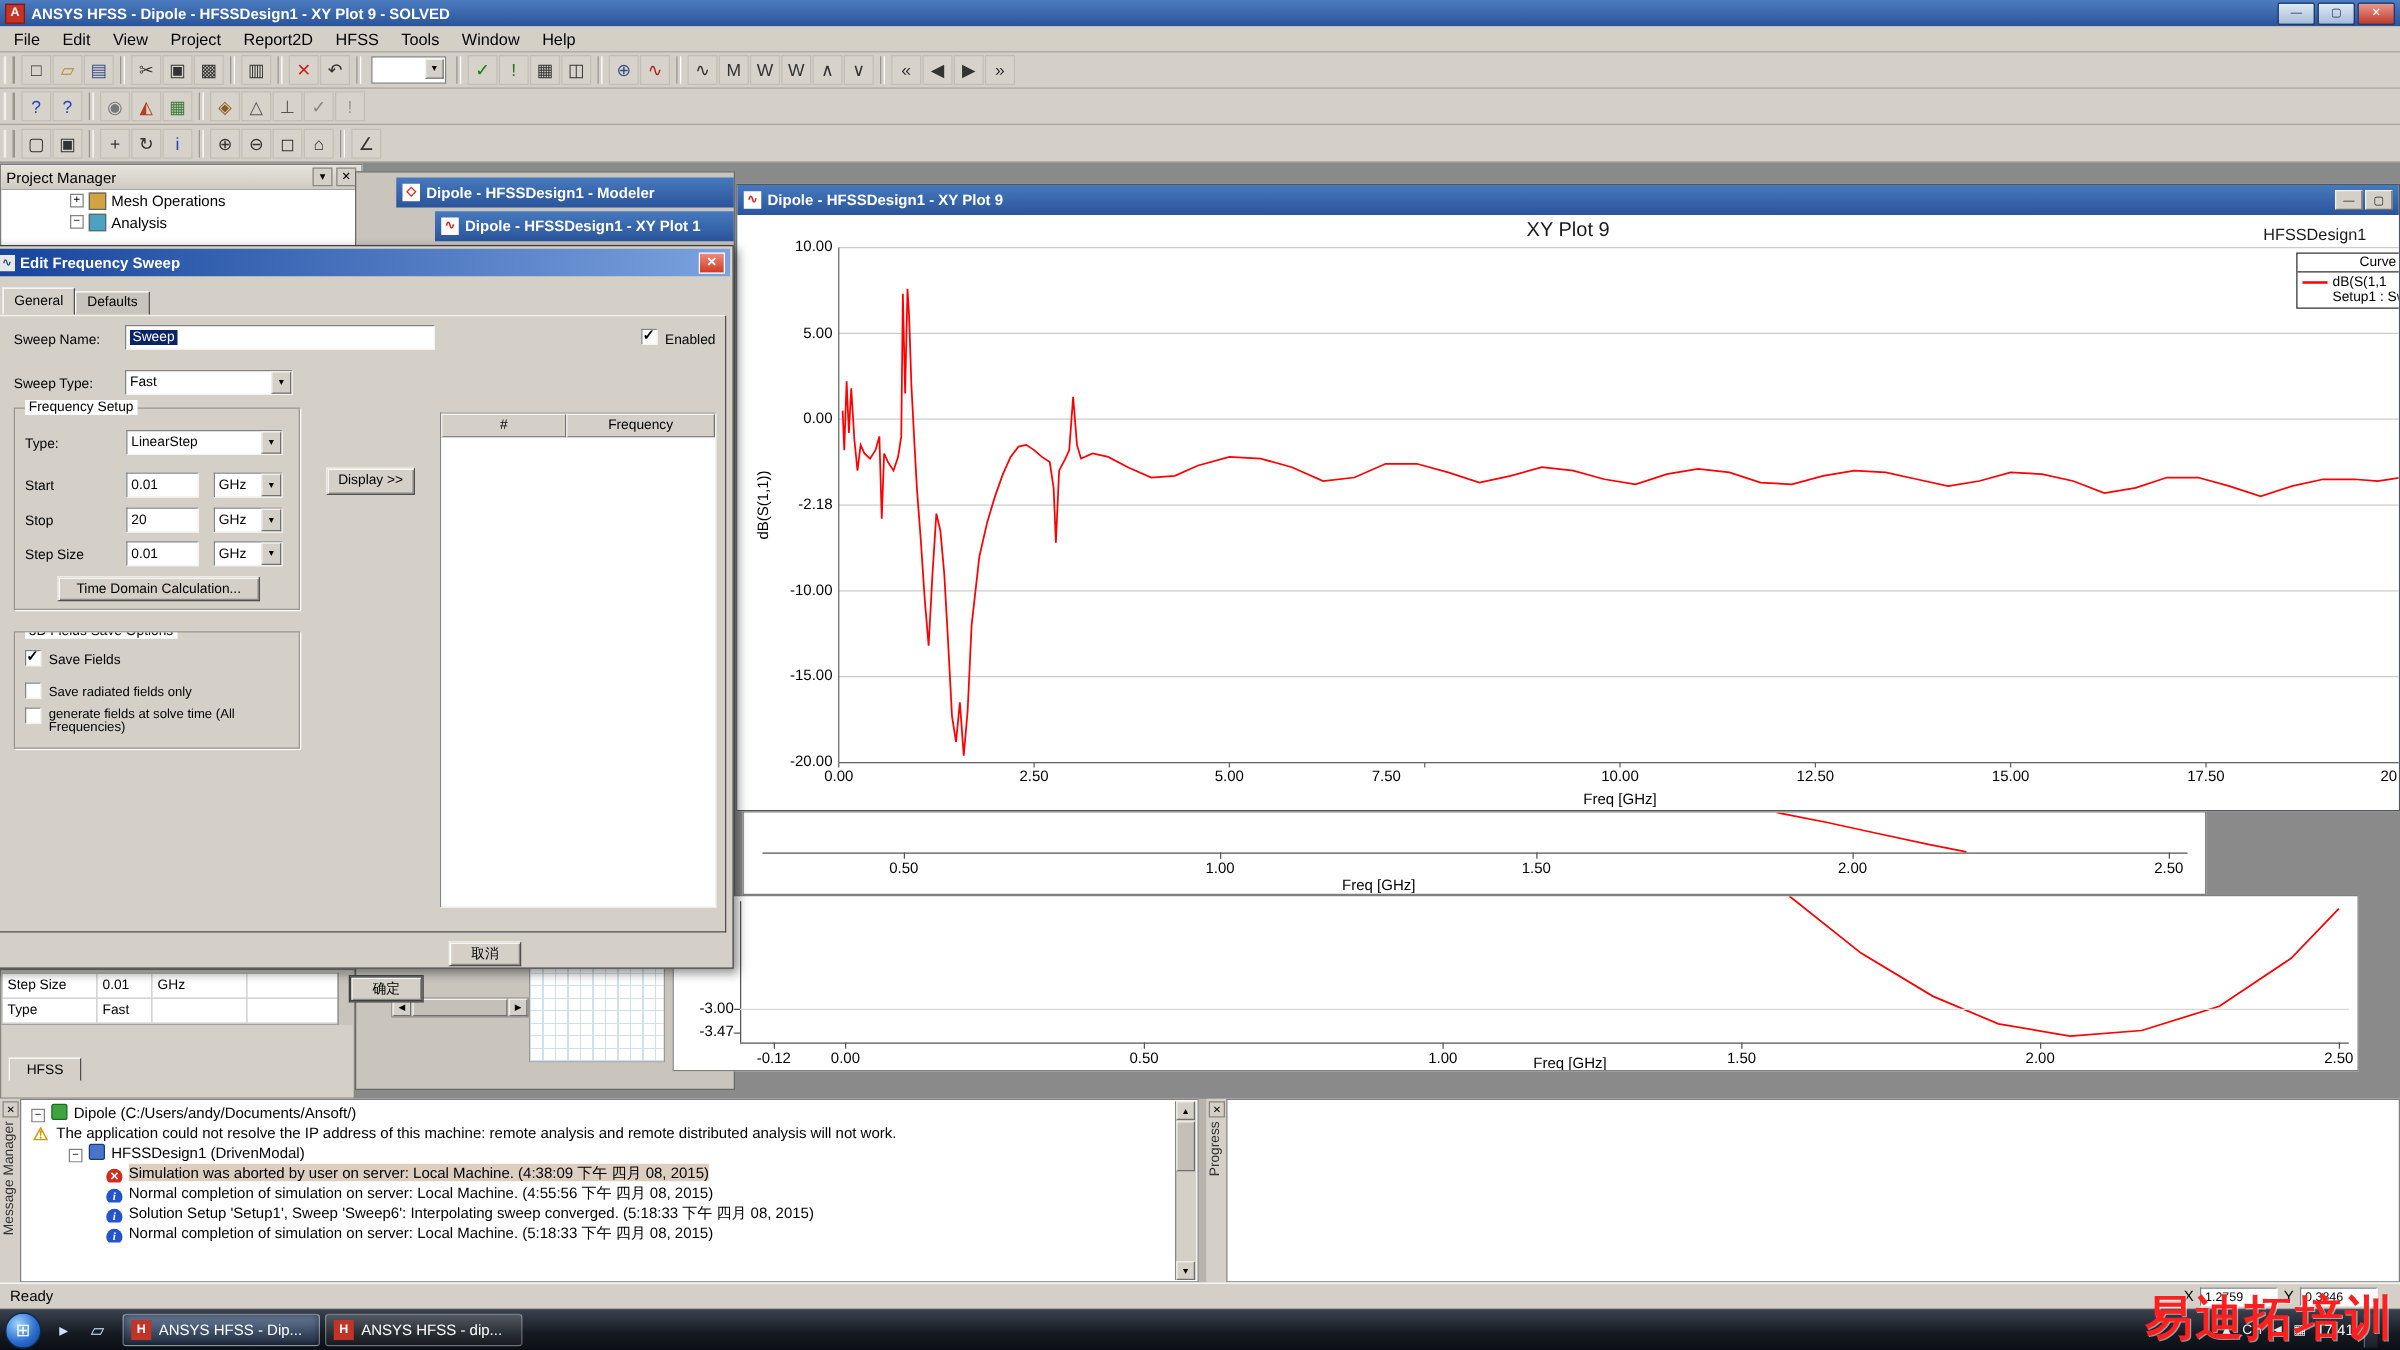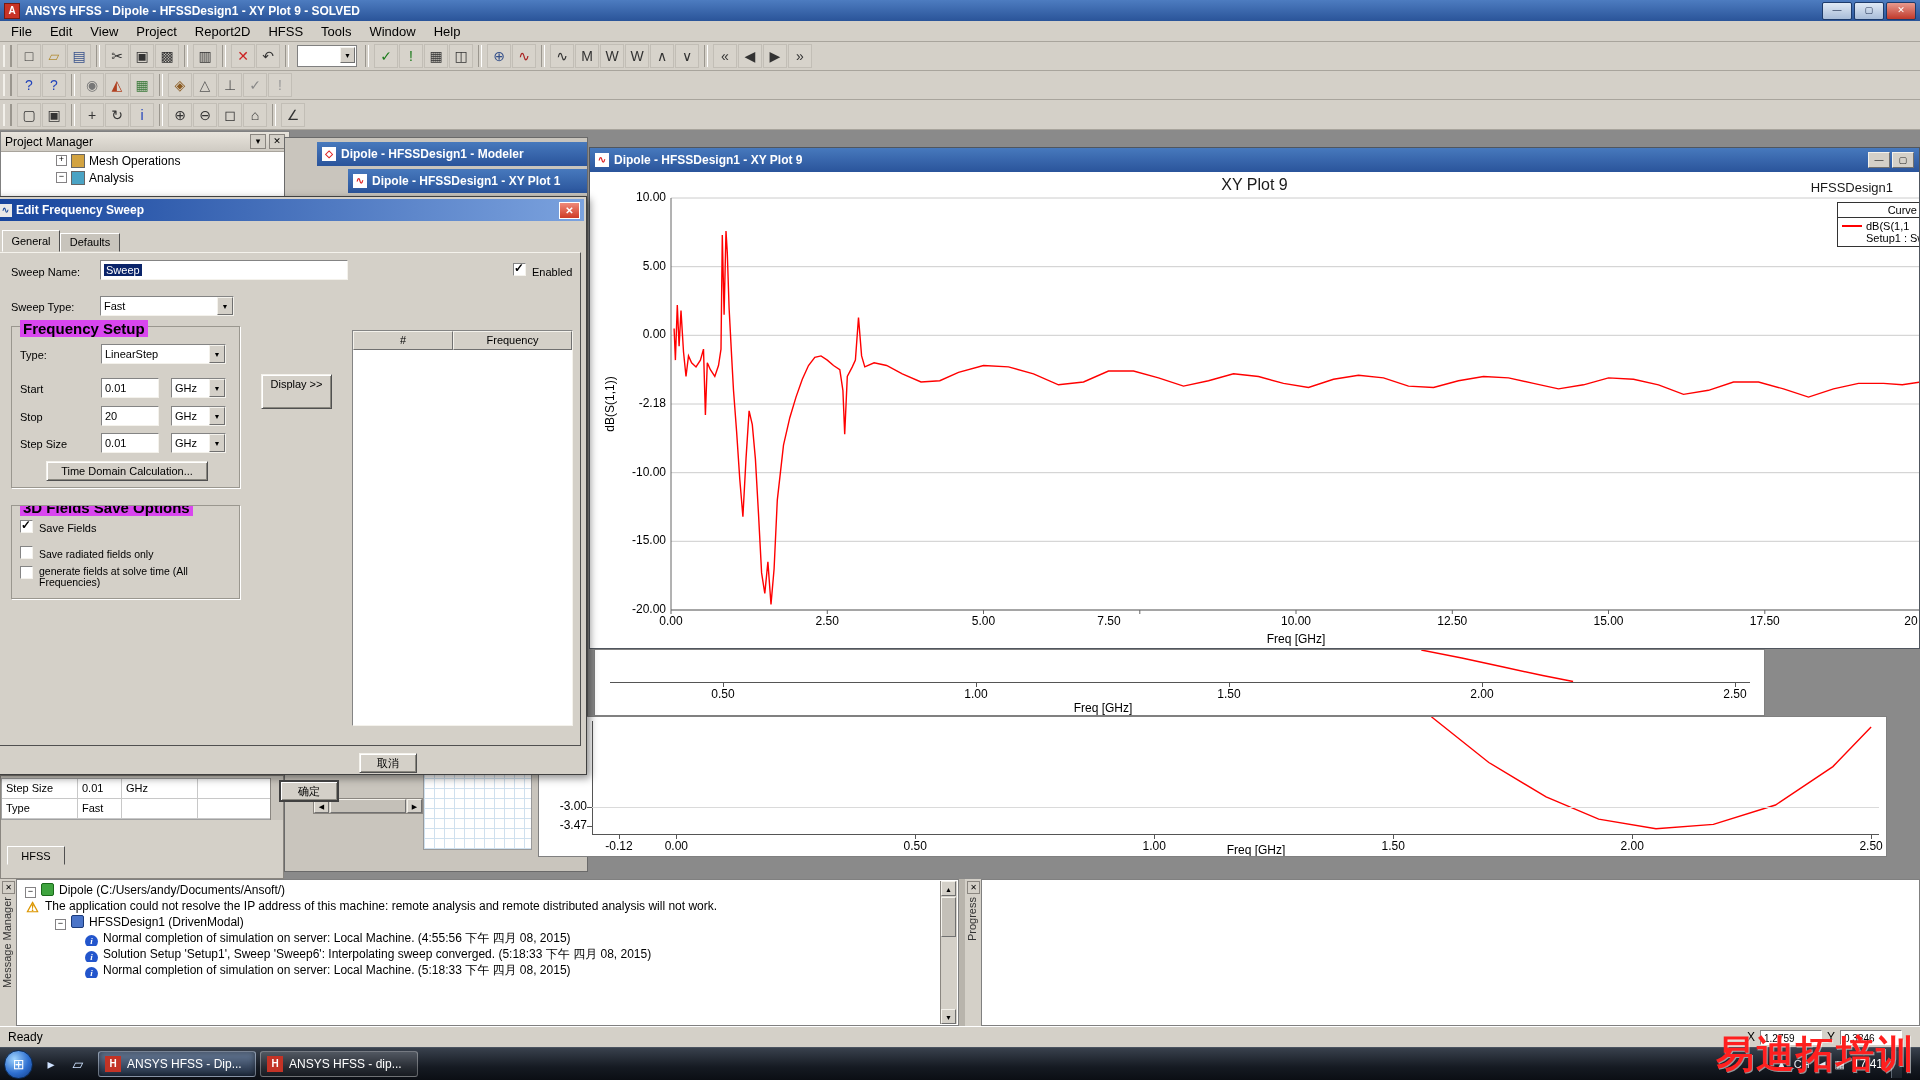--- a/index.html
+++ b/index.html
@@ -123,21 +123,21 @@
   .txt{position:absolute;height:20px;background:#fff;border:1px solid;border-color:#848484 #f4f2ec #f4f2ec #848484;
     font-size:11px;line-height:18px;padding-left:3px;box-sizing:border-box;}
   .selhl{background:#0a246a;color:#fff;padding:0 2px;}
   .dd{position:absolute;height:20px;background:#fff;border:1px solid;border-color:#848484 #f4f2ec #f4f2ec #848484;
     font-size:11px;line-height:18px;padding-left:3px;box-sizing:border-box;}
   .dd-arrow{position:absolute;right:0;top:0;width:16px;height:18px;background:#d4d0c8;font-size:7px;
     text-align:center;line-height:17px;border:1px solid;border-color:#f4f2ec #707070 #707070 #f4f2ec;box-sizing:border-box;}
   .cb{position:absolute;width:13px;height:13px;background:#fff;border:1px solid;border-color:#848484 #f4f2ec #f4f2ec #848484;box-sizing:border-box;}
   .cb.checked::after{content:"✓";position:absolute;left:0px;top:-3px;font-size:12px;font-weight:bold;color:#000;}
   .grp{position:absolute;border:1px solid #9a978f;box-shadow:1px 1px 0 #fff;box-sizing:border-box;}
-  .grp-label{position:absolute;top:-7px;left:8px;background:#d946ef;padding:0 3px;font-size:15px;white-space:nowrap;font-weight:bold;}
+  .grp-label{position:absolute;top:-7px;left:8px;background:#ffffff;padding:0 3px;font-size:11px;white-space:nowrap;}
   .btn{position:absolute;background:#d4d0c8;border:1px solid;border-color:#f4f2ec #505050 #505050 #f4f2ec;
     box-shadow:inset 1px 1px 0 #fff,inset -1px -1px 0 #8a8880;font-size:11px;text-align:center;line-height:19px;box-sizing:border-box;}
   .btn.primary{border-color:#404040;box-shadow:0 0 0 1px #404040,inset 1px 1px 0 #fff,inset -1px -1px 0 #8a8880;margin-top:28px;}
   .freq-table{position:absolute;background:#fff;border:1px solid;border-color:#848484 #f4f2ec #f4f2ec #848484;box-sizing:border-box;}
   .ft-head{display:flex;height:19px;}
   .ft-h{background:#d4d0c8;border:1px solid;border-color:#f4f2ec #707070 #707070 #f4f2ec;
     font-size:11px;text-align:center;line-height:17px;box-sizing:border-box;}
   .ft-h.c1{width:100px;} .ft-h.c2{flex:1;}
   .ft-body{position:absolute;left:0;top:19px;right:0;bottom:0;background:#fff;}
   
@@ -486,21 +486,21 @@
       <span class="dd" style="left:159px;top:51px;width:55px"><span>GHz</span><span class="dd-arrow">▼</span></span>
       <span class="lbl" style="left:8px;top:84px">Stop</span>
       <span class="txt" style="left:89px;top:79px;width:58px"><span>20</span></span>
       <span class="dd" style="left:159px;top:79px;width:55px"><span>GHz</span><span class="dd-arrow">▼</span></span>
       <span class="lbl" style="left:8px;top:111px">Step Size</span>
       <span class="txt" style="left:89px;top:106px;width:58px"><span>0.01</span></span>
       <span class="dd" style="left:159px;top:106px;width:55px"><span>GHz</span><span class="dd-arrow">▼</span></span>
       <span class="btn" style="left:34px;top:134px;width:162px;height:20px">Time Domain Calculation...</span>
     </div>
 
-    <span class="btn" style="left:268px;top:177px;width:71px;height:35px">Display &gt;&gt;</span>
+    <span class="btn" style="left:268px;top:177px;width:71px;height:22px">Display &gt;&gt;</span>
 
     <div class="freq-table" style="left:359px;top:133px;width:221px;height:396px">
       <div class="ft-head">
         <span class="ft-h c1">#</span>
         <span class="ft-h c2">Frequency</span>
       </div>
       <div class="ft-body"></div>
     </div>
 
     <div class="grp" style="left:18px;top:308px;width:229px;height:94px;overflow:hidden">
@@ -520,20 +520,21 @@
   <div class="msg-area">
     <div class="msg-side">
       <span class="side-close">✕</span>
       <span class="vtext">Message Manager</span>
     </div>
     <div class="msg-panel">
       <div class="msg-list">
           <div class="msg-row" style="padding-left: 8px;"><span class="expander" style="margin-right: 5px;">−</span><span class="msg-icon project"></span><span class="msg-text">Dipole (C:/Users/andy/Documents/Ansoft/)</span></div>
           <div class="msg-row" style="padding-left: 8px;"><span class="msg-icon warning">⚠</span><span class="msg-text">The application could not resolve the IP address of this machine: remote analysis and remote distributed analysis will not work.</span></div>
           <div class="msg-row" style="padding-left: 38px;"><span class="expander" style="margin-right: 5px;">−</span><span class="msg-icon design"></span><span class="msg-text">HFSSDesign1 (DrivenModal)</span></div>
+          <div class="msg-row selected" style="padding-left: 68px;"><span class="msg-icon error">✕</span><span class="msg-text">Simulation was aborted by user on server: Local Machine.  (4:38:09 下午  四月 08, 2015)</span></div>
           <div class="msg-row" style="padding-left: 68px;"><span class="msg-icon info">i</span><span class="msg-text">Normal completion of simulation on server: Local Machine.  (4:55:56 下午  四月 08, 2015)</span></div>
           <div class="msg-row" style="padding-left: 68px;"><span class="msg-icon info">i</span><span class="msg-text">Solution Setup 'Setup1', Sweep 'Sweep6':  Interpolating sweep converged. (5:18:33 下午  四月 08, 2015)</span></div>
           <div class="msg-row" style="padding-left: 68px;"><span class="msg-icon info">i</span><span class="msg-text">Normal completion of simulation on server: Local Machine.  (5:18:33 下午  四月 08, 2015)</span></div>
         </div>
       <div class="vscroll">
         <span class="vs-btn">▲</span>
         <span class="vs-thumb"></span>
         <span class="vs-btn vs-down">▼</span>
       </div>
     </div>

